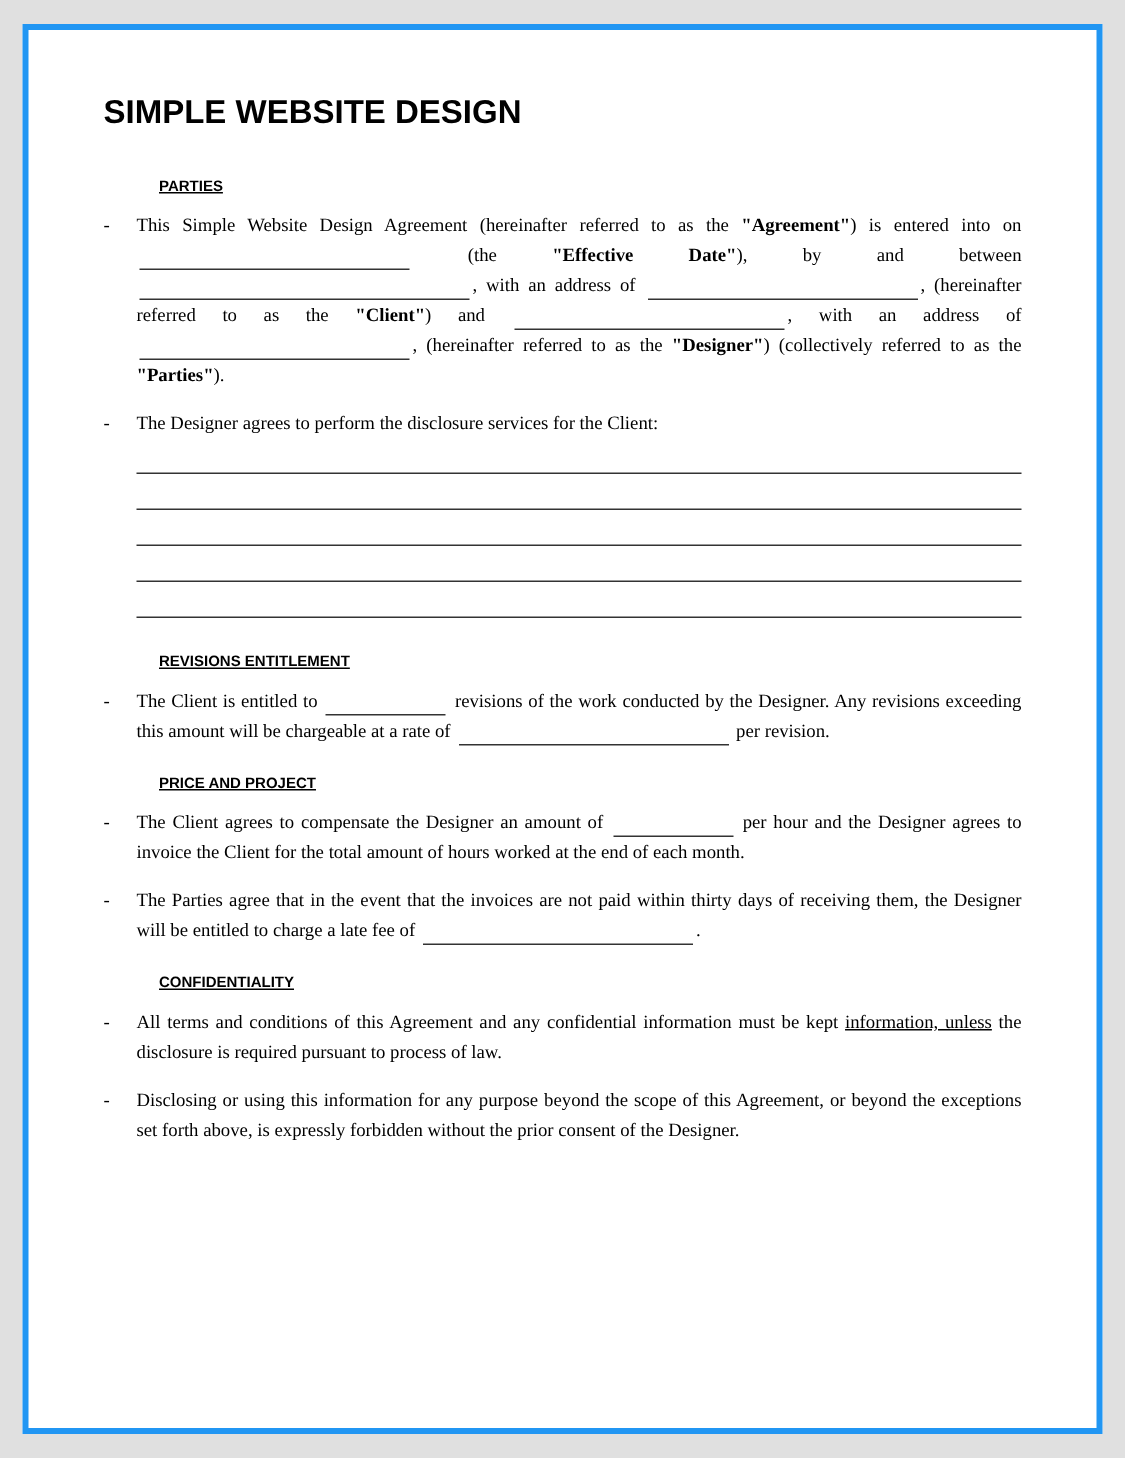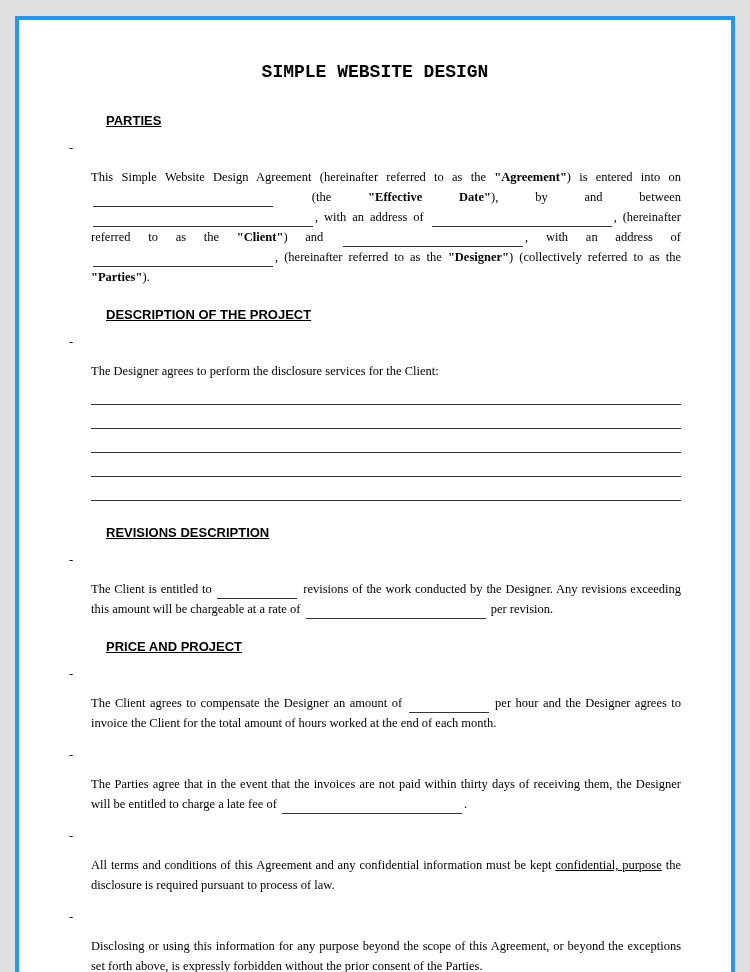--- a/index.html
+++ b/index.html
@@ -21,30 +21,30 @@
     .outer-border {
       width: 720px;
       min-height: 940px;
       border: 4px solid #2196F3;
       background: #fff;
       padding: 40px 50px;
       margin: 16px auto;
     }
 
     .title {
-      text-align: center;
-      font-size: 18px;
+      text-align: left;
+      font-size: 22px;
       font-weight: bold;
       margin-bottom: 28px;
       line-height: 1.4;
-      font-family: Liberation Mono, monospace;
+      font-family: Liberation Sans, sans-serif;
     }
 
     .section-heading {
-      font-size: 13px;
+      font-size: 10px;
       font-weight: bold;
       text-decoration: underline;
       margin-bottom: 10px;
       margin-top: 20px;
       font-family: Arial, sans-serif;
       padding-left: 37px;
     }
 
     .bullet-item {
       display: flex;
@@ -56,21 +56,20 @@
     }
 
     .bullet-dash {
       min-width: 18px;
       margin-right: 4px;
       font-size: 12.5px;
     }
 
     .bullet-content {
       flex: 1;
-      margin-top: 29px;
     }
 
     .bold {
       font-weight: bold;
     }
 
     .underline {
       text-decoration: underline;
     }
 
@@ -126,37 +125,36 @@
 
   <div class="section-heading">PARTIES</div>
 
   <div class="bullet-item">
     <span class="bullet-dash">-</span>
     <span class="bullet-content">
       This Simple Website Design Agreement (hereinafter referred to as the <span class="bold">"Agreement"</span>) is entered into on <span class="blank-line blank-line-lg"></span> (the <span class="bold">"Effective Date"</span>), by and between <span class="blank-line blank-line-xl"></span>, with an address of <span class="blank-line blank-line-lg"></span>, (hereinafter referred to as the <span class="bold">"Client"</span>) and <span class="blank-line blank-line-lg"></span>, with an address of <span class="blank-line blank-line-lg"></span>, (hereinafter referred to as the <span class="bold">"Designer"</span>) (collectively referred to as the <span class="bold">"Parties"</span>).
     </span>
   </div>
 
-  <div class="section-heading">DESCRIPTION OF THE PROJECT</div>
 
   <div class="bullet-item">
     <span class="bullet-dash">-</span>
     <span class="bullet-content">
       <span>The Designer agrees to perform the disclosure services for the Client:</span>
       <div class="services-block">
         <div class="services-lines"></div>
         <div class="services-lines"></div>
         <div class="services-lines"></div>
         <div class="services-lines"></div>
         <div class="services-lines"></div>
       </div>
     </span>
   </div>
 
-  <div class="section-heading">REVISIONS DESCRIPTION</div>
+  <div class="section-heading">REVISIONS ENTITLEMENT</div>
 
   <div class="bullet-item">
     <span class="bullet-dash">-</span>
     <span class="bullet-content">
       The Client is entitled to <span class="blank-line blank-line-sm"></span> revisions of the work conducted by the Designer. Any revisions exceeding this amount will be chargeable at a rate of <span class="blank-line blank-line-lg"></span> per revision.
     </span>
   </div>
 
   <div class="section-heading">PRICE AND PROJECT</div>
 
@@ -167,28 +165,29 @@
     </span>
   </div>
 
   <div class="bullet-item">
     <span class="bullet-dash">-</span>
     <span class="bullet-content">
       The Parties agree that in the event that the invoices are not paid within thirty days of receiving them, the Designer will be entitled to charge a late fee of <span class="blank-line blank-line-lg"></span>.
     </span>
   </div>
 
+  <div class="section-heading">CONFIDENTIALITY</div>
 
   <div class="bullet-item">
     <span class="bullet-dash">-</span>
     <span class="bullet-content">
-      All terms and conditions of this Agreement and any confidential information must be kept <span class="underline">confidential, purpose</span> the disclosure is required pursuant to process of law.
+      All terms and conditions of this Agreement and any confidential information must be kept <span class="underline">information, unless</span> the disclosure is required pursuant to process of law.
     </span>
   </div>
 
   <div class="bullet-item">
     <span class="bullet-dash">-</span>
     <span class="bullet-content">
-      Disclosing or using this information for any purpose beyond the scope of this Agreement, or beyond the exceptions set forth above, is expressly forbidden without the prior consent of the Parties.
+      Disclosing or using this information for any purpose beyond the scope of this Agreement, or beyond the exceptions set forth above, is expressly forbidden without the prior consent of the Designer.
     </span>
   </div>
 
 </div>
 
 </body></html>

